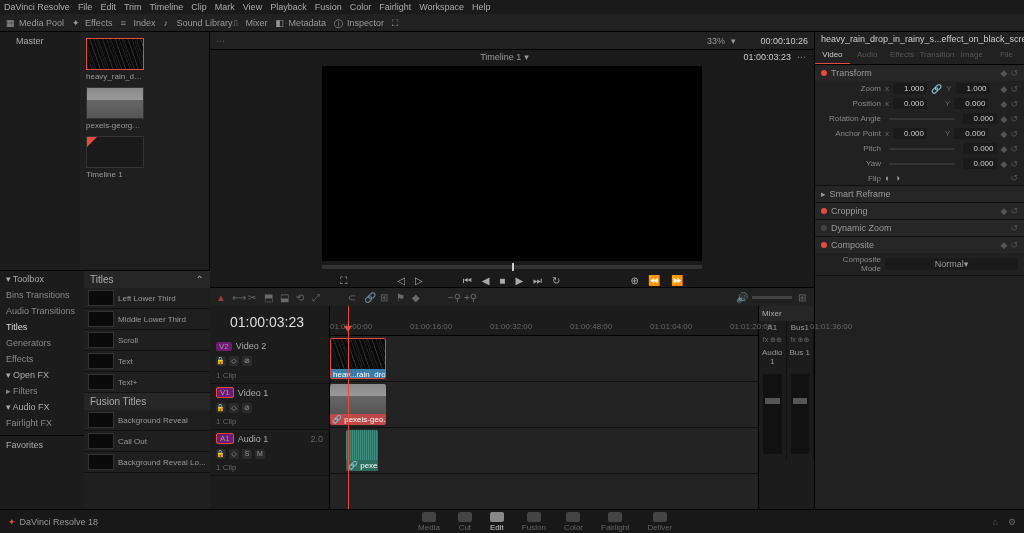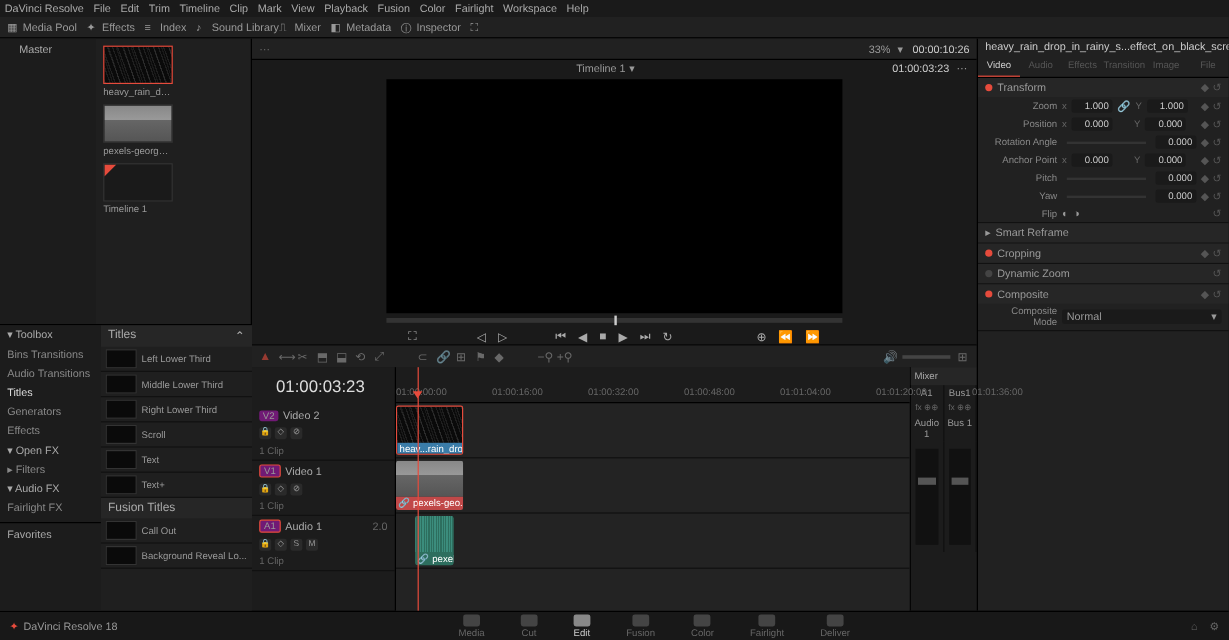--- a/index.html
+++ b/index.html
@@ -87,21 +87,21 @@
 .toolbox-col .item { padding: 3px 6px; color: #888; cursor: pointer; }
 .toolbox-col .item.active { color: #ddd; }
 .toolbox-col .grp { padding: 3px 6px; color: #aaa; }
 .titles-col { flex: 1; overflow: hidden; }
 .titles-head { padding: 3px 6px; background: #262626; color: #aaa; display:flex; justify-content: space-between; }
 .title-item { display: flex; align-items: center; padding: 2px 4px; gap: 4px; border-bottom: 1px solid #111; }
 .title-thumb { width: 26px; height: 16px; background: #0a0a0a; border: 1px solid #333; }
 .title-name { font-size: 8px; color: #999; }
 .footer { height: 24px; background: #181818; border-top: 1px solid #000; display: flex; align-items: center; font-size: 9px; }
 .footer-left { padding: 0 8px; display: flex; align-items: center; gap: 4px; }
-.page-tabs { flex: 1; display: flex; justify-content: center; gap: 30px; }
+.page-tabs { flex: 1; display: flex; justify-content: center; gap: 18px; }
 .page-tab { display: flex; flex-direction: column; align-items: center; color: #666; cursor: pointer; font-size: 8px; }
 .page-tab.active { color: #ccc; }
 .page-tab .pico { width: 14px; height: 10px; background: #444; border-radius: 2px; margin-bottom: 1px; }
 .page-tab.active .pico { background: #888; }
 .footer-right { padding: 0 8px; display: flex; gap: 10px; color: #666; }
 .mixer-panel { width: 56px; background: #1c1c1c; border-left: 1px solid #000; font-size: 8px; }
 .mixer-head { padding: 3px; background: #262626; color: #aaa; }
 .mixer-row { display: flex; }
 .mixer-ch { flex: 1; text-align: center; padding: 2px; border-right: 1px solid #111; }
 .mixer-fader { height: 80px; background: #111; margin: 4px 2px; position: relative; }
@@ -212,54 +212,54 @@
       <div class="title-item">
           <div class="title-thumb"></div>
           <div class="title-name">Left Lower Third</div>
         </div>
       <div class="title-item">
           <div class="title-thumb"></div>
           <div class="title-name">Middle Lower Third</div>
         </div>
       <div class="title-item">
           <div class="title-thumb"></div>
-          <div class="title-name">Right Lower Third</div>
-        </div>
-      <div class="title-item">
-          <div class="title-thumb"></div>
           <div class="title-name">Scroll</div>
         </div>
       <div class="title-item">
           <div class="title-thumb"></div>
           <div class="title-name">Text</div>
         </div>
       <div class="title-item">
           <div class="title-thumb"></div>
           <div class="title-name">Text+</div>
         </div>
       <div class="titles-head">
           <span>Fusion Titles</span>
+        </div>
+      <div class="title-item">
+          <div class="title-thumb"></div>
+          <div class="title-name">Background Reveal</div>
         </div>
       <div class="title-item">
           <div class="title-thumb"></div>
           <div class="title-name">Call Out</div>
         </div>
       <div class="title-item">
           <div class="title-thumb"></div>
           <div class="title-name">Background Reveal Lo...</div>
         </div>
     </div>
   </div>
 
   <div class="center-panel">
     <div class="strip">
       <span class="dots">⋯</span>
       <span style="margin-left:auto">33%</span>
       <span style="margin-left:6px">▾</span>
-      <span style="margin-left:8px;color:#ccc">00:00:10:26</span>
+      <span style="margin-left:25px;color:#ccc">00:00:10:26</span>
     </div>
 
     <div class="viewer-row">
       <div class="viewer-area">
         <div class="viewer-header">
           <span style="flex:1"></span>
           <span>Timeline 1</span>
             <span style="margin-left:3px">▾</span>
           <span style="flex:1;text-align:right;color:#ccc">01:00:03:23</span>
           <span class="dots" style="margin-left:6px">⋯</span>
@@ -522,21 +522,21 @@
       <div class="insp-sec-head">
           <span class="dot"></span>
           <span>Composite</span>
           <div class="insp-icons">
             <span>◆</span>
             <span>↺</span>
           </div>
         </div>
       <div class="insp-row">
           <div class="insp-label">Composite Mode</div>
-          <div style="flex:1;background:#1a1a1a;padding:1px 4px;border-radius:2px;display:flex;justify-content:space-between">
+          <div style="flex:1;background:#1a1a1a;padding:1px 4px;border-radius:2px;display:flex;justify-content:center">
             <span>Normal</span>
             <span>▾</span>
           </div>
         </div>
     </div>
   </div>
 </div>
 
 <div class="footer">
   <div class="footer-left">

